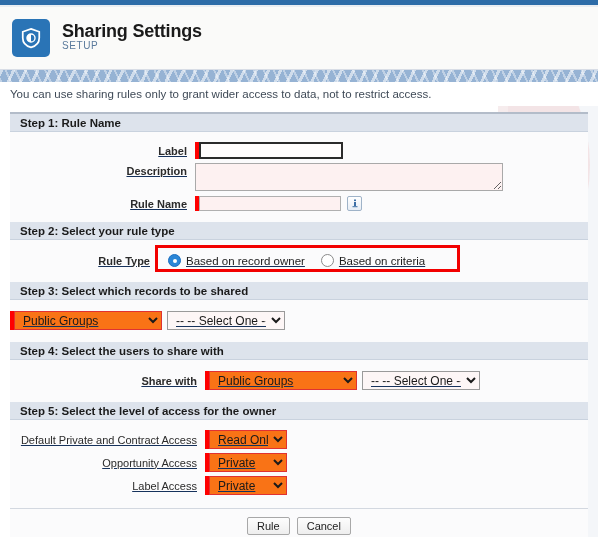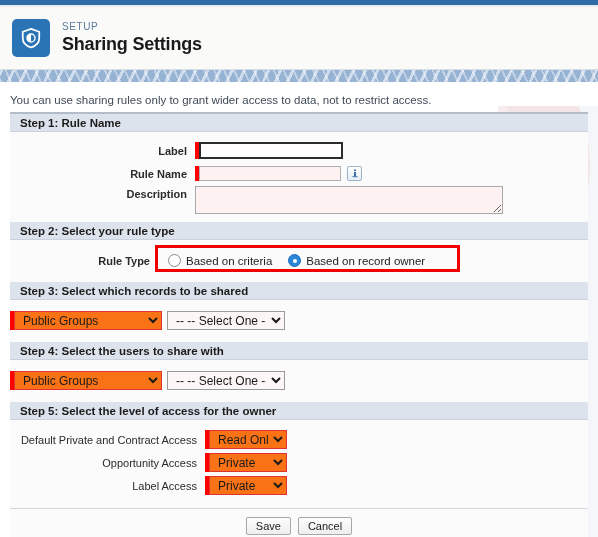--- a/index.html
+++ b/index.html
@@ -113,21 +113,21 @@
   
   #notice {
     position: absolute;
     left: 0; top: 82px;
     width: 598px; height: 24px;
     background: #ffffff;
     z-index: 10;
     box-sizing: border-box;
     padding-left: 10px;
     display: flex;
-    align-items: flex-end;
+    align-items: center;
   }
   #notice-text {
     font-size: 11.5px;
     color: #3f4a57;
   }
 
   
   #form-area {
     position: absolute;
     left: 0; top: 106px;
@@ -159,20 +159,21 @@
   .step-body {
     background: #fbfbfc;
     padding: 6px 0 6px 0;
   }
 
   .field-row {
     display: flex;
     align-items: center;
     min-height: 21px;
     margin: 2px 0;
+    text-decoration: underline;
   }
   .field-label {
     width: 185px;
     text-align: right;
     padding-right: 8px;
     font-size: 11px;
     color: #2b2b2b;
     font-weight: bold;
     box-sizing: border-box;
     flex: none;
@@ -325,83 +326,83 @@
 
 <div id="page-header">
   <div id="header-icon">
     <svg width="22" height="22" viewBox="0 0 24 24">
       <path d="M12 2 L21 5.2 V12 C21 17.2 16.8 20.9 12 22.3 C7.2 20.9 3 17.2 3 12 V5.2 Z" fill="none" stroke="#ffffff" stroke-width="1.9"></path>
       <path d="M12 7.6 A4.4 4.4 0 0 0 12 16.4 Z" fill="#ffffff"></path>
       <circle cx="12" cy="12" r="4.4" fill="none" stroke="#ffffff" stroke-width="1.5"></circle>
     </svg>
   </div>
   <div id="header-text">
+    <div id="header-title">Sharing Settings</div>
     <div id="header-eyebrow">SETUP</div>
-    <div id="header-title">Sharing Settings</div>
   </div>
 </div>
 
 <div id="texture-band"></div>
 
 <div id="notice">
   <span id="notice-text">You can use sharing rules only to grant wider access to data, not to restrict access.</span>
 </div>
 
 <div id="form-area">
   <div id="form-panel">
 
     <div class="step-header">Step 1: Rule Name</div>
     <div class="step-body">
 
       <div class="field-row">
         <div class="field-label">Label</div>
         <div class="field-control">
           <div class="req-bar tall"></div>
           <input class="txt focused" style="width: 144px;" type="text" value="">
+        </div>
+      </div>
+
+      <div class="field-row" style="align-items:flex-start;">
+        <div class="field-label" style="padding-top:2px;">Description</div>
+        <div class="field-control">
+          <textarea class="ta" style="width: 308px; height: 28px;"></textarea>
         </div>
       </div>
 
       <div class="field-row">
         <div class="field-label">Rule Name</div>
         <div class="field-control">
           <div class="req-bar" style="height:15px;"></div>
           <input class="txt" style="width: 142px;" type="text" value="">
           <div class="info-btn">
             <svg width="8" height="9" viewBox="0 0 8 9">
               <rect x="3" y="0.5" width="2" height="1.6" fill="#3b6ea5"></rect>
               <rect x="3" y="3" width="2" height="4" fill="#3b6ea5"></rect>
               <rect x="1.5" y="7.2" width="5" height="1" fill="#3b6ea5"></rect>
             </svg>
           </div>
         </div>
       </div>
 
-      <div class="field-row" style="align-items:flex-start;">
-        <div class="field-label" style="padding-top:2px;">Description</div>
-        <div class="field-control">
-          <textarea class="ta" style="width: 308px; height: 28px;"></textarea>
-        </div>
-      </div>
-
     </div>
 
     <div class="step-header">Step 2: Select your rule type</div>
     <div class="step-body" style="padding:8px 0 9px 0;">
       <div class="field-row" id="rule-type-row">
         <div id="rule-type-highlight"></div>
         <div class="field-label" style="width:148px;">Rule Type</div>
         <div class="field-control radio-wrap" style="margin-left:10px; position:relative; z-index:4;">
           <div class="radio-item">
+            <span class="radio-dot on"></span>
+            <span class="radio-label">Based on record owner</span>
+          </div>
+          <div class="radio-item">
             <span class="radio-dot"></span>
             <span class="radio-label">Based on criteria</span>
           </div>
-          <div class="radio-item">
-            <span class="radio-dot on"></span>
-            <span class="radio-label">Based on record owner</span>
-          </div>
         </div>
       </div>
     </div>
 
     <div class="step-header">Step 3: Select which records to be shared</div>
     <div class="step-body" style="padding:8px 0 9px 0;">
       <div class="field-row">
         <div class="field-control">
           <div class="req-bar" style="height:19px;"></div>
           <select class="sel req-red" style="width:148px;">
@@ -410,20 +411,21 @@
           <select class="sel plain" style="width:118px; margin-left:5px;">
             <option>-- -- Select One -- --</option>
           </select>
         </div>
       </div>
     </div>
 
     <div class="step-header">Step 4: Select the users to share with</div>
     <div class="step-body" style="padding:8px 0 9px 0;">
       <div class="field-row">
+        <div class="field-label" style="width:195px;">Share with</div>
         <div class="field-control">
           <div class="req-bar" style="height:19px;"></div>
           <select class="sel req-red" style="width:148px;">
             <option>Public Groups</option>
           </select>
           <select class="sel plain" style="width:118px; margin-left:5px;">
             <option>-- -- Select One -- --</option>
           </select>
         </div>
       </div>
@@ -458,18 +460,18 @@
           <div class="req-bar" style="height:19px;"></div>
           <select class="sel req-red" style="width:78px;">
             <option>Private</option>
           </select>
         </div>
       </div>
 
     </div>
 
     <div id="footer-bar">
-      <button class="btn">Save</button>
+      <button class="btn">Rule</button>
       <button class="btn">Cancel</button>
     </div>
 
   </div>
 </div>
 
 </body></html>

